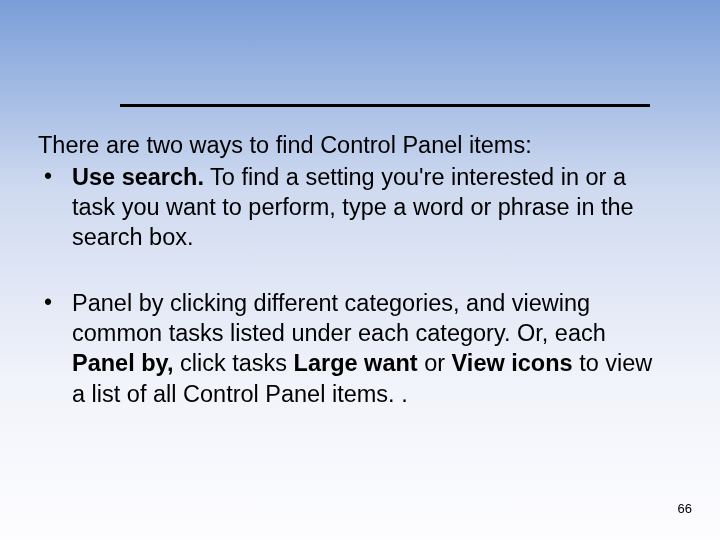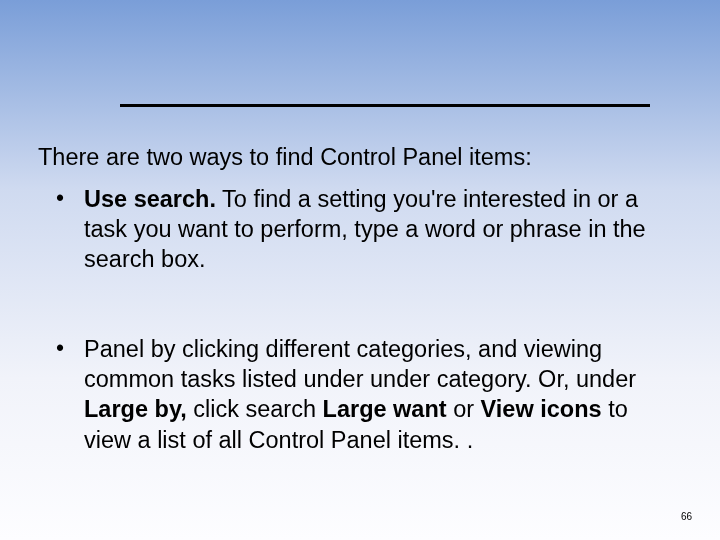--- a/index.html
+++ b/index.html
@@ -28,51 +28,51 @@
   }
   .content {
     position: absolute;
     left: 38px;
     top: 130px;
     right: 60px;
     font-size: 23.5px;
     line-height: 1.28;
   }
   .intro {
-    margin: 12px 0 2px 0;
+    margin: 0 0 2px 0;
   }
   ul.bullets {
     list-style: none;
     margin: 0;
     padding: 0;
   }
   ul.bullets > li {
     position: relative;
     padding-left: 34px;
-    margin: 12px;
+    margin: 0;
   }
   ul.bullets > li::before {
     content: "•";
     position: absolute;
     left: 6px;
     top: 0;
     font-size: 23px;
     line-height: 1.28;
   }
   .gap {
     height: 36px;
   }
   .bold {
     font-weight: bold;
   }
   .pagenum {
     position: absolute;
     right: 28px;
-    bottom: 18px;
-    font-size: 10px;
+    bottom: 24px;
+    font-size: 13px;
     color: #000;
   }
 </style>
 </head>
 <body>
 
 <div class="slide">
   <div class="title-rule"></div>
 
   <div class="content">
@@ -81,19 +81,19 @@
     <ul class="bullets">
       <li>
         <span class="bold">Use search.</span><span> To find a setting you're interested in or a task you want to perform, type a word or phrase in the search box.</span>
       </li>
     </ul>
 
     <div class="gap"></div>
 
     <ul class="bullets">
       <li>
-        <span>Panel by clicking different categories, and viewing common tasks listed under under category. Or, under </span><span class="bold">Large by,</span><span> click search </span><span class="bold">Large want</span><span> or </span><span class="bold">View icons</span><span> to view a list of all Control Panel items. .</span>
+        <span>Panel by clicking different categories, and viewing common tasks listed under each category. Or, each </span><span class="bold">Panel by,</span><span> click tasks </span><span class="bold">Large want</span><span> or </span><span class="bold">View icons</span><span> to view a list of all Control Panel items. .</span>
       </li>
     </ul>
   </div>
 
   <div class="pagenum">66</div>
 </div>
 
 </body></html>

